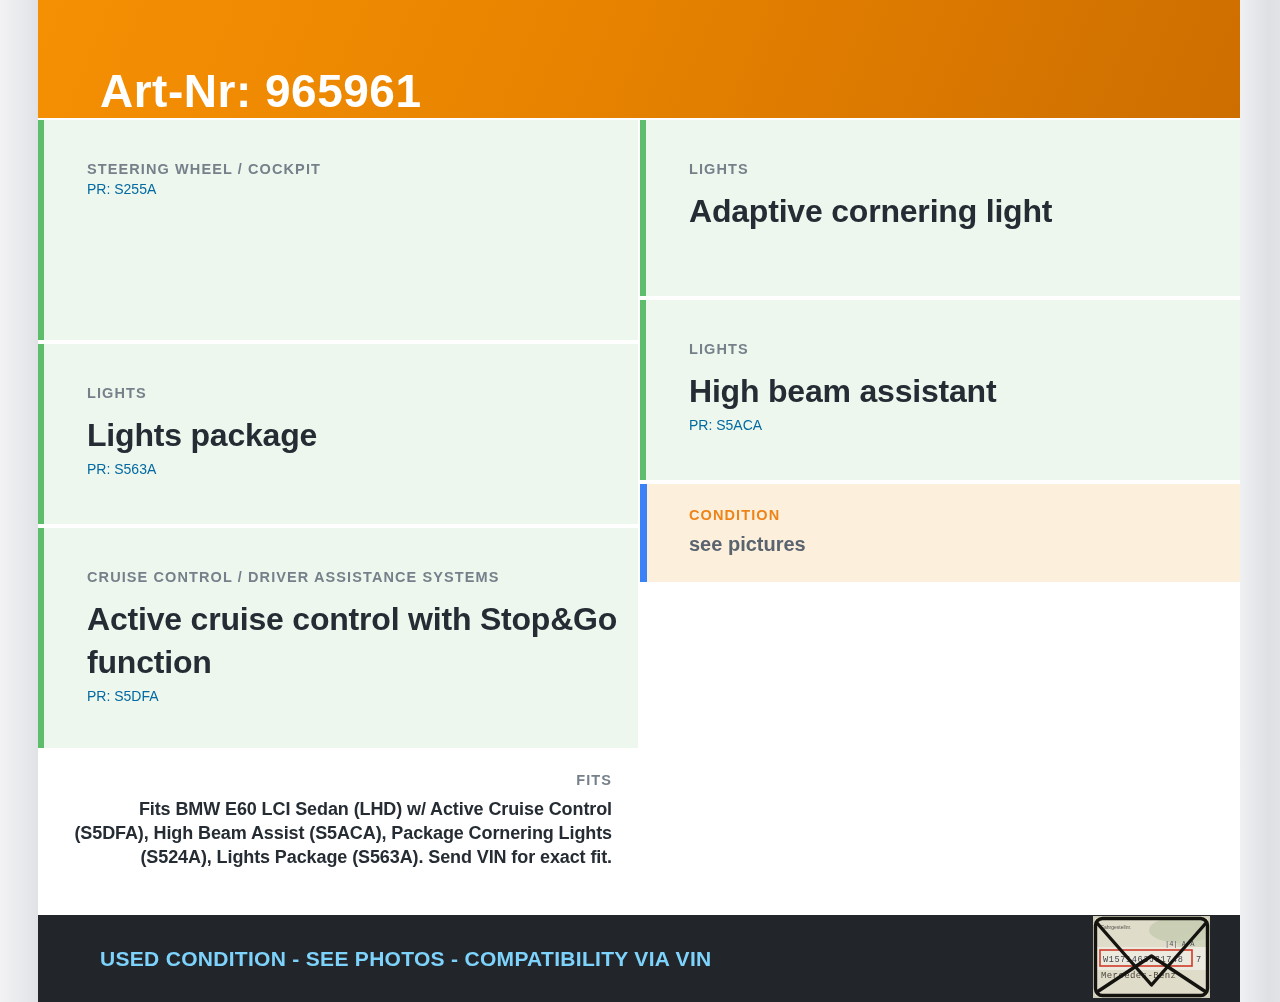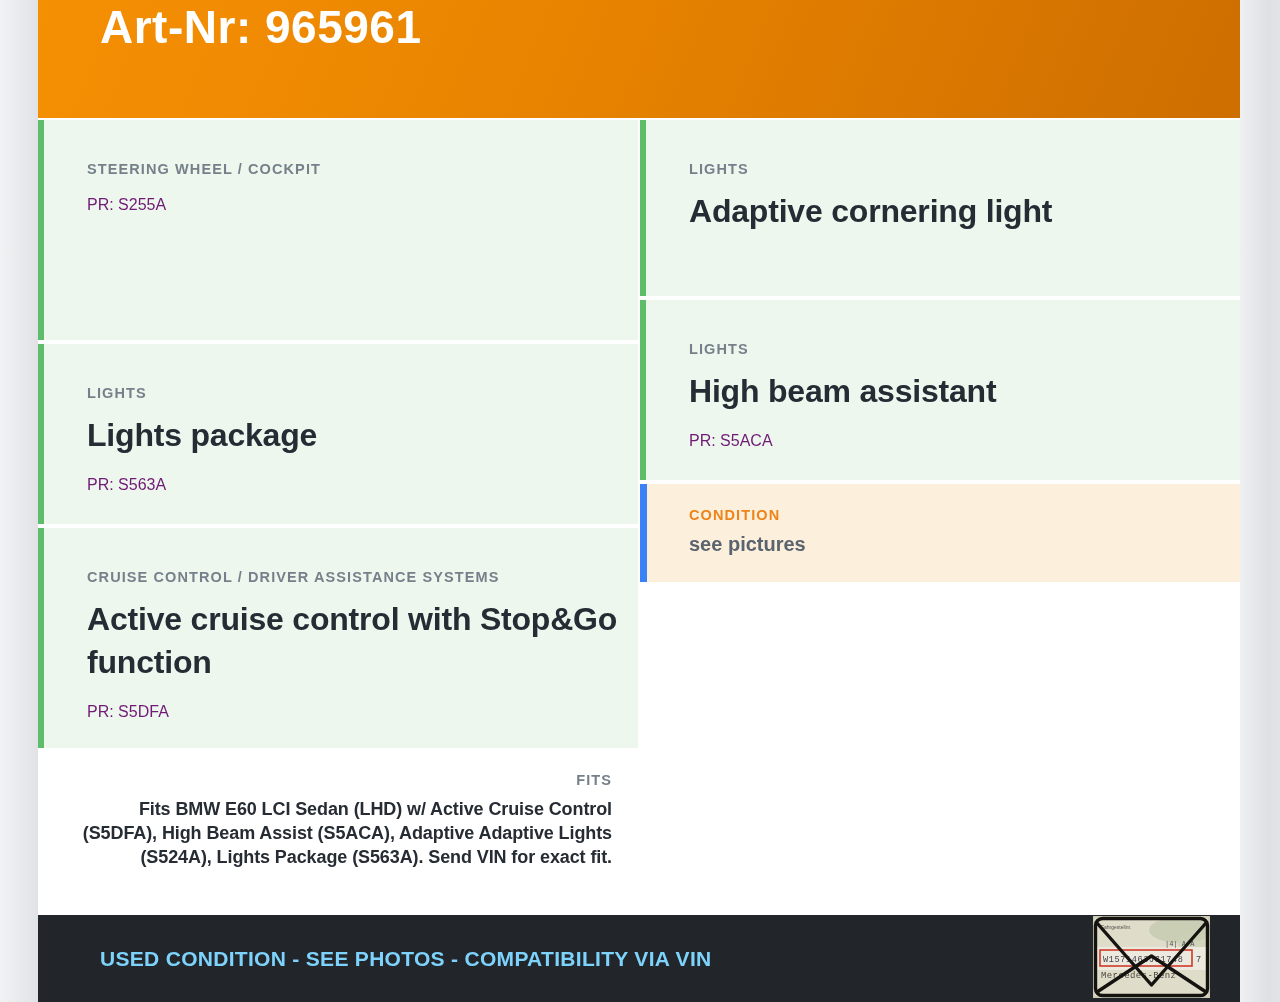--- a/index.html
+++ b/index.html
@@ -31,21 +31,21 @@
     left: 38px;
     top: 0;
     width: 1202px;
     height: 1002px;
     background: #ffffff;
   }
   .header {
     height: 118px;
     background: linear-gradient(112deg, #f59004 0%, #e88300 45%, #cd6e00 100%);
     display: flex;
-    align-items: flex-start;
+    align-items: flex-end;
     padding-left: 62px;
     box-sizing: border-box;
   }
   .header-title {
     color: #ffffff;
     font-size: 46px;
     font-weight: bold;
     letter-spacing: 0.5px;
     margin: 0;
   }
@@ -79,24 +79,24 @@
   }
   .card-title {
     font-size: 32px;
     font-weight: bold;
     color: #252c34;
     line-height: 43px;
     letter-spacing: -0.2px;
     margin-top: 13px;
   }
   .pr {
-    font-size: 16px;
-    color: #701a75;
+    font-size: 14px;
+    color: #0369a1;
     line-height: 19px;
-    margin-top: 18px;
+    margin-top: 3px;
   }
   .condition-card {
     box-sizing: border-box;
     height: 98px;
     background: #fcefdc;
     border-left: 7px solid #3b82f6;
     padding: 24px 20px 0 42px;
   }
   .condition-card .cat { color: #ee8418; }
   .condition-value {
@@ -169,21 +169,21 @@
         <div class="card-title">Lights package</div>
         <div class="pr">PR: S563A</div>
       </div>
       <div class="card h220">
         <div class="cat">CRUISE CONTROL / DRIVER ASSISTANCE SYSTEMS</div>
         <div class="card-title">Active cruise control with Stop&amp;Go function</div>
         <div class="pr">PR: S5DFA</div>
       </div>
       <div class="fits-section">
         <div class="cat">FITS</div>
-        <div class="fits-text">Fits BMW E60 LCI Sedan (LHD) w/ Active Cruise Control (S5DFA), High Beam Assist (S5ACA), Adaptive Adaptive Lights (S524A), Lights Package (S563A). Send VIN for exact fit.</div>
+        <div class="fits-text">Fits BMW E60 LCI Sedan (LHD) w/ Active Cruise Control (S5DFA), High Beam Assist (S5ACA), Package Cornering Lights (S524A), Lights Package (S563A). Send VIN for exact fit.</div>
       </div>
     </div>
 
     <div class="col">
       <div class="card h176">
         <div class="cat">LIGHTS</div>
         <div class="card-title">Adaptive cornering light</div>
       </div>
       <div class="card h180">
         <div class="cat">LIGHTS</div>

